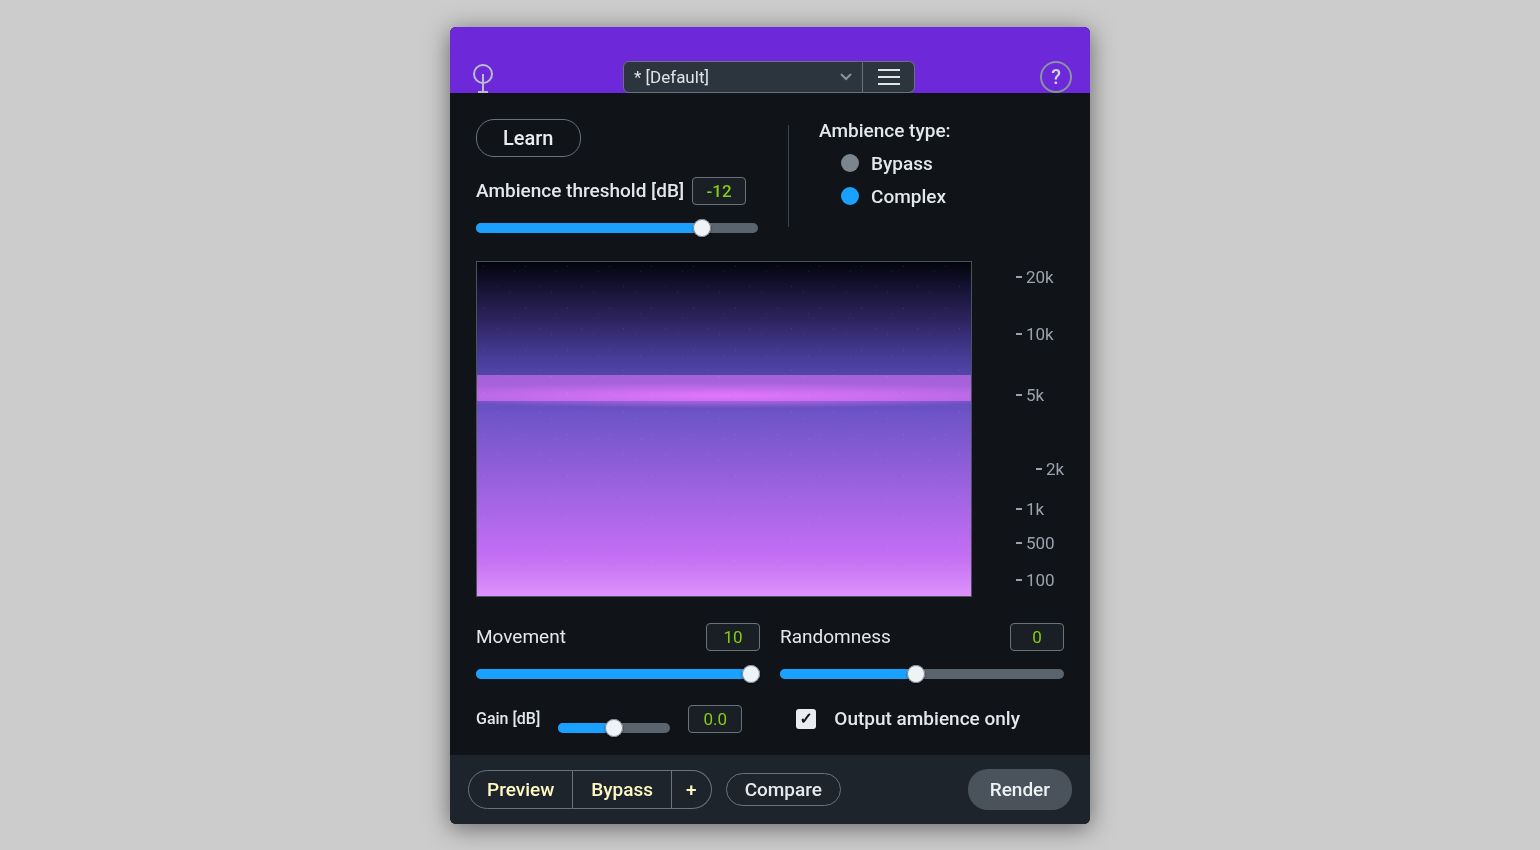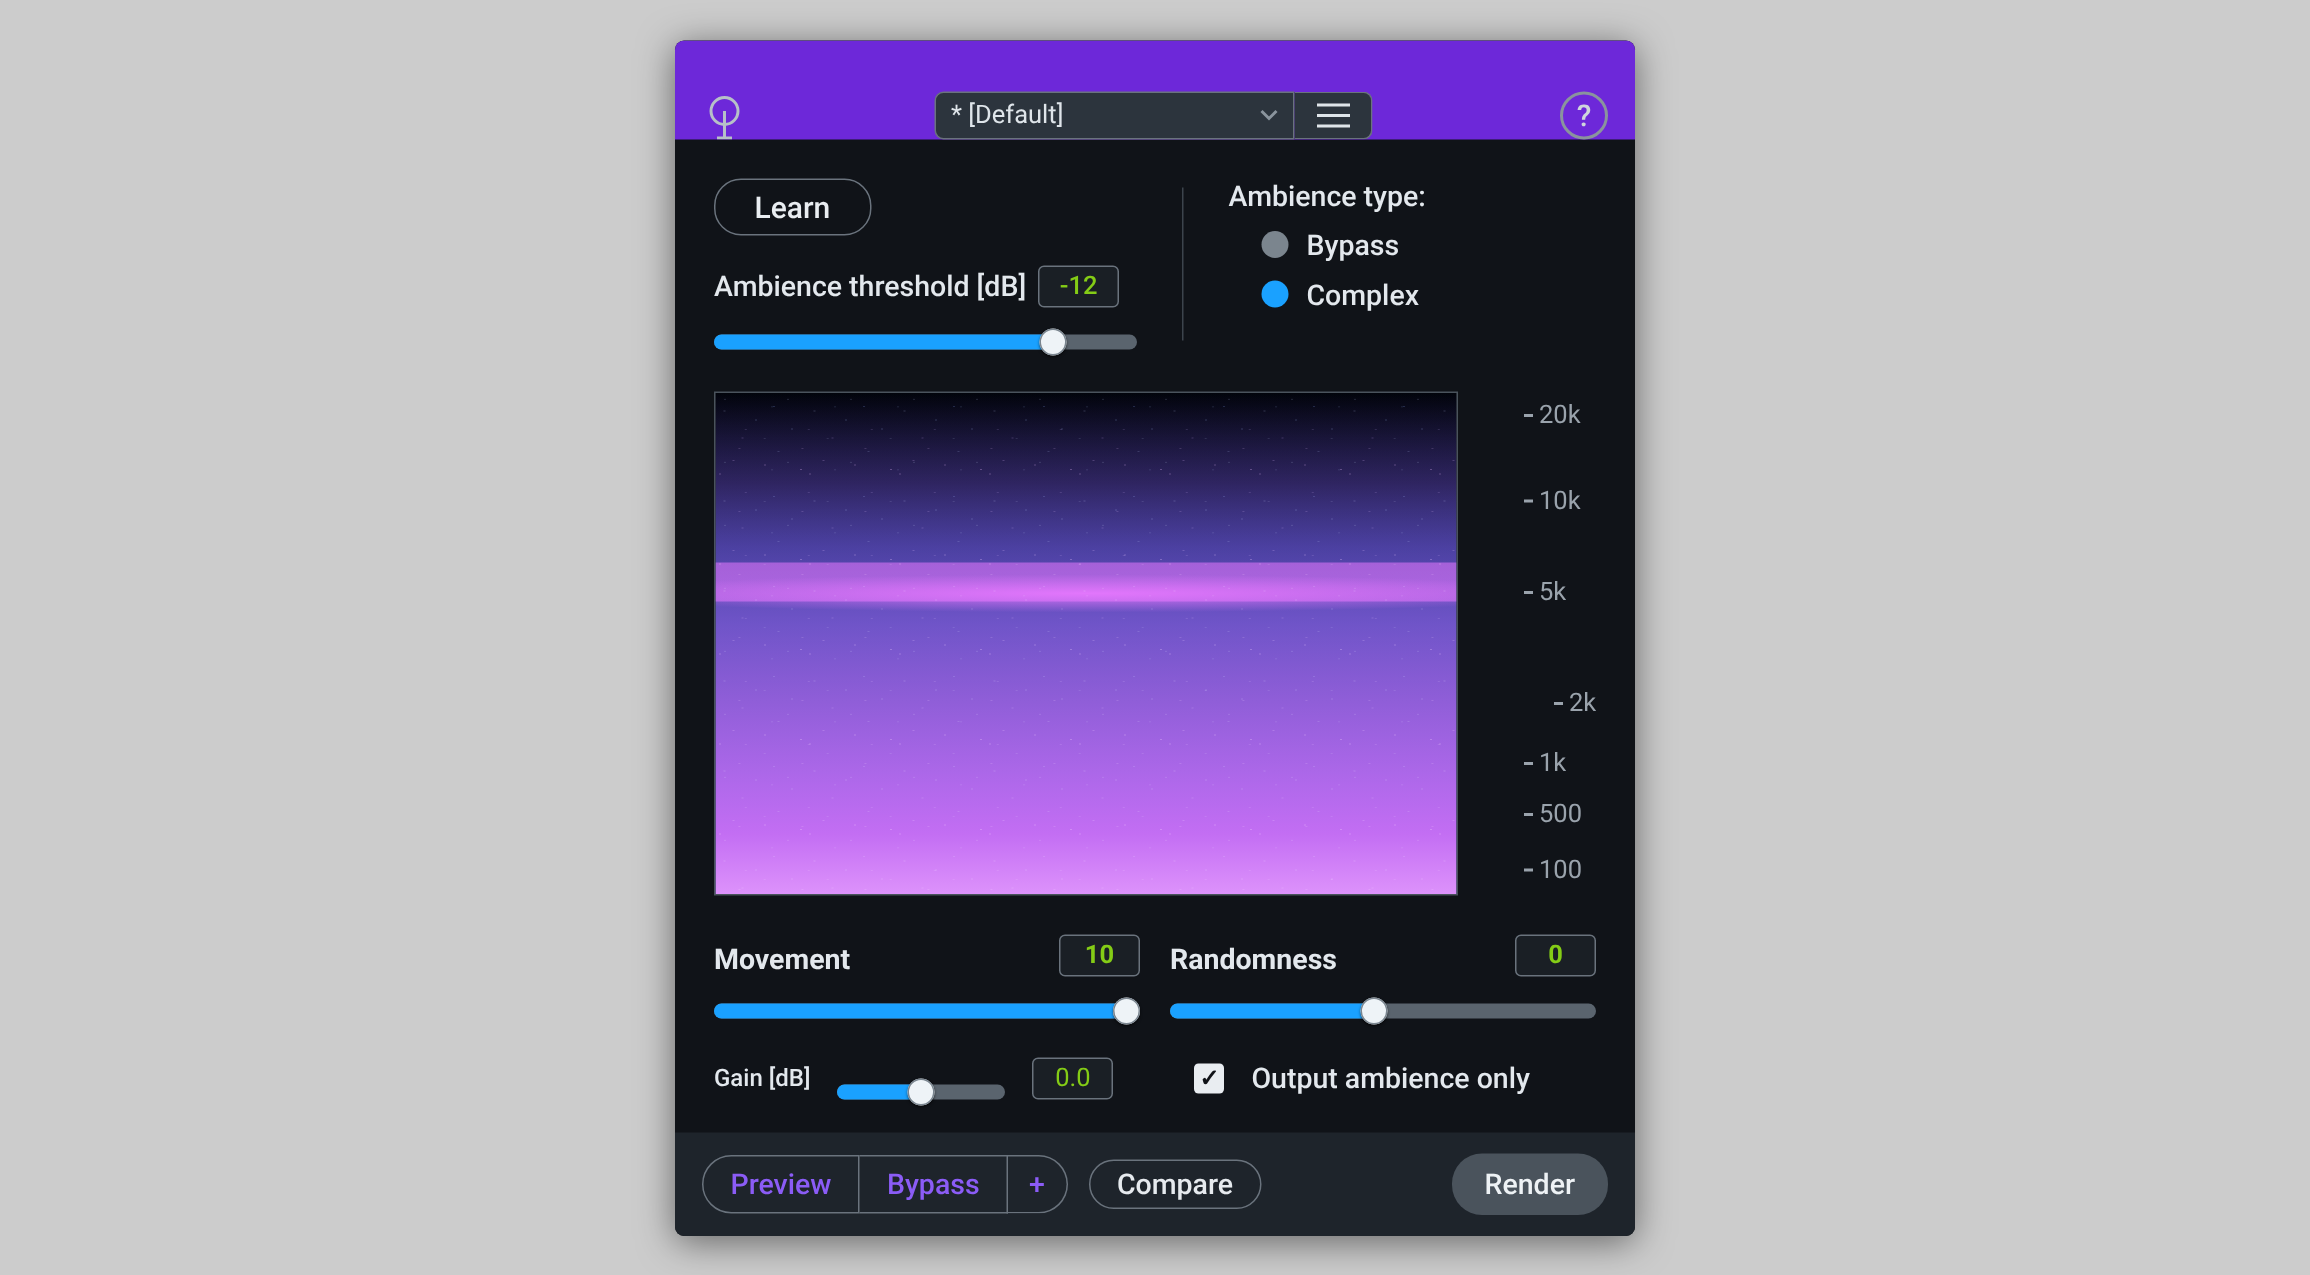--- a/index.html
+++ b/index.html
@@ -75,33 +75,33 @@
       radial-gradient(1px 1px at 90% 22%, rgba(170,200,255,.35), transparent 60%);
     background-size: 42px 42px;
   }
   .freq-axis { width: 48px; position:relative; height:336px; }
   .freq-tick { position:absolute; left:0; display:flex; align-items:center; gap:4px; color:#9aa3ac; font-size:17px; transform: translateY(-50%); }
   .freq-tick::before { content:""; display:block; width:6px; height:2px; background:#9aa3ac; }
 
   
   .mrr { display:flex; gap: 20px; margin-top: 26px; }
   .param-col { flex:1; }
-  .param-head { display:flex; align-items:flex-end; justify-content:space-between; font-size:19px; font-weight:700; margin-bottom:16px; }
+  .param-head { display:flex; align-items:center; justify-content:space-between; font-size:19px; font-weight:400; margin-bottom:16px; }
 
   
   .gain-row { display:flex; align-items:center; gap: 18px; margin-top: 26px; }
   .gain-label { font-size:16px; font-weight:500; }
   .gain-slider { width: 112px; }
   .cb { width:20px; height:20px; border-radius:3px; background:#e9edf1; display:flex; align-items:center; justify-content:center; color:#101318; cursor:pointer; font-size:16px; font-weight:700; }
   .cb-label { font-size:19px; font-weight:500; cursor:pointer; }
 
   
   .footer { background:#1e242b; padding: 14px 18px; display:flex; align-items:center; gap:14px; }
   .seg-group { display:flex; }
-  .pill { border:1px solid #6a737d; background:transparent; color:#8b5cf6; font-size:19px; font-weight:500; padding: 7px 18px; cursor:pointer; }
+  .pill { border:1px solid #6a737d; background:transparent; color:#fef9c3; font-size:19px; font-weight:500; padding: 7px 18px; cursor:pointer; }
   .pill.first { border-radius: 20px 0 0 20px; }
   .pill.mid   { border-left:none; }
   .pill.plus  { border-left:none; border-radius: 0 20px 20px 0; padding: 7px 14px; }
   .pill-solo  { border:1px solid #6a737d; background:transparent; color:#e6eaee; font-size:19px; font-weight:500; padding:4px 18px; border-radius:20px; cursor:pointer; }
   .render-btn { margin-left:auto; background:#4a535c; color:#eef2f5; border:none; padding: 9px 22px; border-radius:20px; font-size:19px; font-weight:500; cursor:pointer; }
 </style>
 </head>
 <body>
 
 <div class="window">

